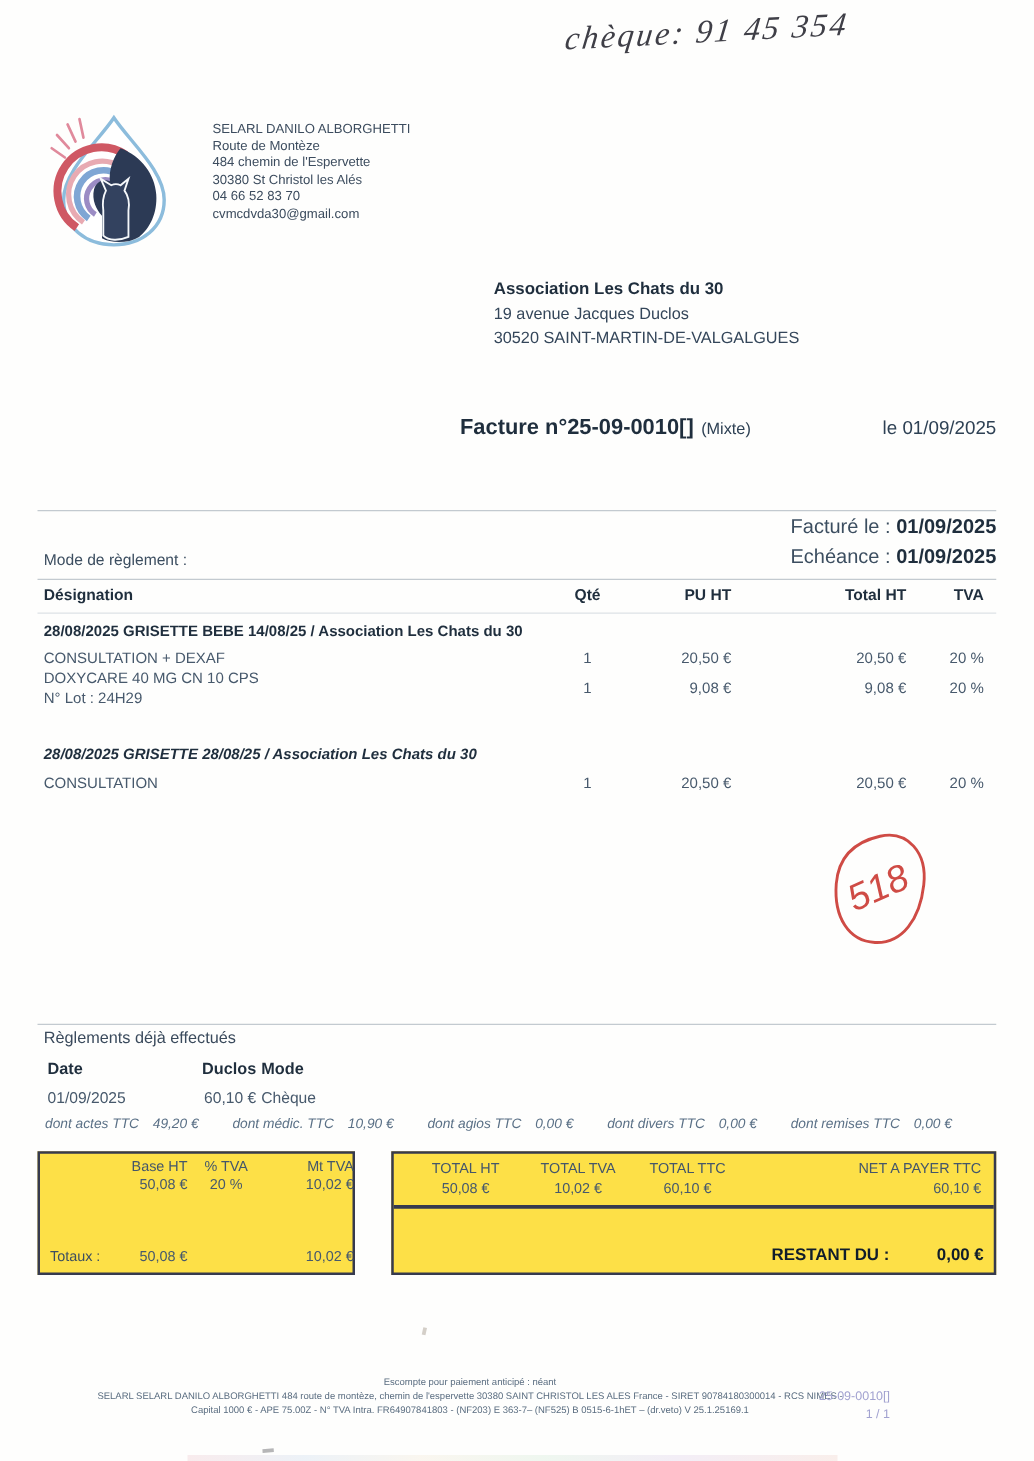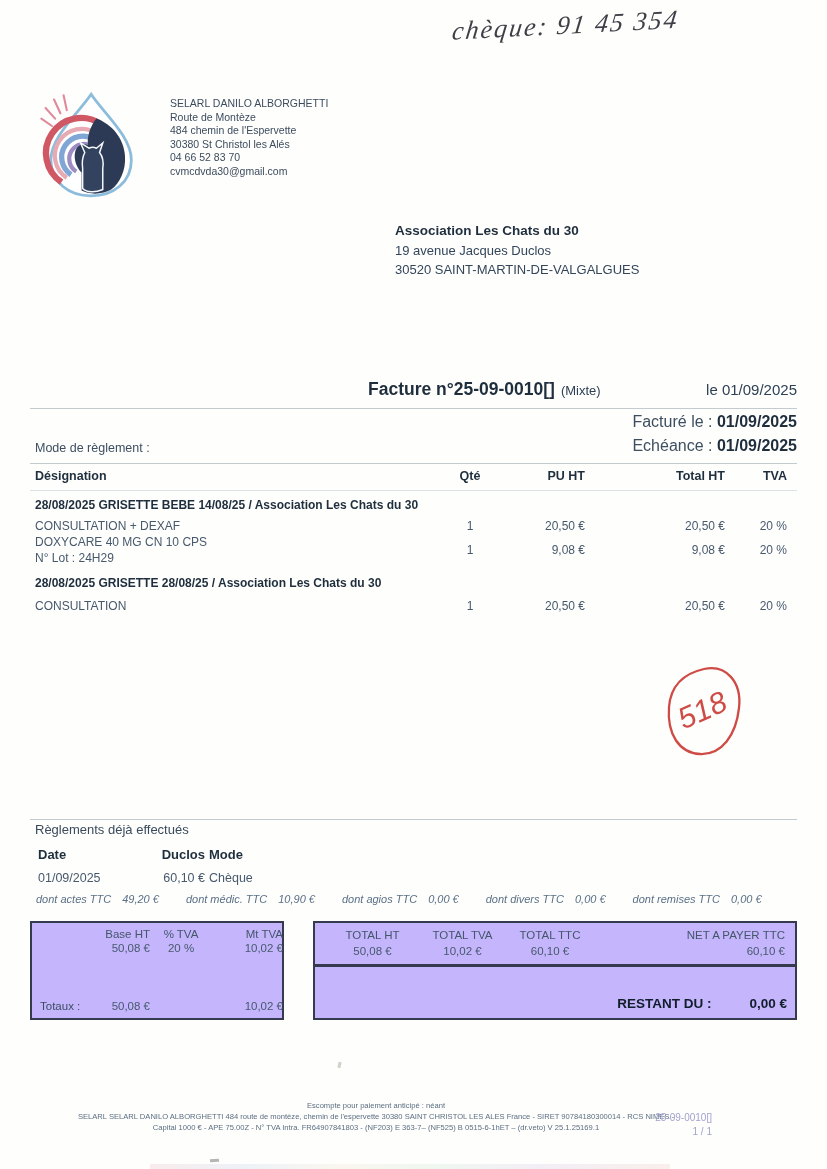--- a/index.html
+++ b/index.html
@@ -16,51 +16,51 @@
     font-size:26px;color:#3f3f47;letter-spacing:2px;
     transform:rotate(-3deg) skewX(-10deg);
   }
   
   .logo{left:36px;top:90px;width:106px;height:108px;}
   .clinic{left:170px;top:97px;font-size:10.5px;line-height:13.6px;color:#3c4c5e;}
   
   .recipient{left:395px;top:221px;font-size:13px;line-height:19.5px;color:#34465a;}
   .recipient .name{font-weight:bold;font-size:13.5px;color:#1f2e3d;}
   
-  .titlerow{left:368px;top:331px;width:429px;display:flex;align-items:baseline;margin-top:48px;}
+  .titlerow{left:368px;top:331px;width:429px;display:flex;align-items:baseline;}
   .f-title{font-weight:bold;font-size:17.5px;color:#1f2e3d;}
   .f-type{font-size:13px;margin-left:6px;color:#2e4154;}
   .f-date{margin-left:auto;font-size:15px;color:#2e4154;}
   .hline{height:0;border-top:1px solid #c3cad0;}
   .hline.faint{border-top:1px solid #dde2e6;}
   .rightmeta{width:300px;text-align:right;font-size:16px;color:#3c4e60;}
   .rightmeta b{color:#1f2e3d;}
   .modereg{left:35px;top:441px;font-size:12.5px;color:#3c4e60;}
   
   .igrid{display:grid;grid-template-columns:400px 70px 80px 140px 62px;}
   .ithead{left:35px;top:469px;width:752px;font-weight:bold;font-size:12.5px;color:#1f2e3d;}
   .c-c{text-align:center;} .c-r{text-align:right;}
   .items{left:35px;top:496px;width:752px;font-size:12px;}
   .ghead{font-weight:bold;color:#1f2e3d;line-height:18px;width:400px;}
   .irow{align-items:center;color:#47596c;line-height:16px;}
   .irow .des{padding-right:8px;}
-  .mt4{margin-top:4px;} .mt6{margin-top:6px;} .mt12{margin-top:8px;}
+  .mt4{margin-top:4px;} .mt6{margin-top:6px;} .mt12{margin-top:28px;font-style:italic;}
   
   .redmark{left:658px;top:662px;width:92px;height:102px;}
   
   .pay-title{left:35px;top:822px;font-size:13px;color:#3a4a5c;}
   .pgrid{display:grid;grid-template-columns:90px 77px 140px;}
   .pghead{left:38px;top:847px;width:340px;font-weight:bold;font-size:13px;color:#1f2e3d;}
   .pgrow{left:38px;top:871px;width:340px;font-size:12.5px;color:#47596c;}
   .pad18{padding-left:4px;}
   .dontrow{left:36px;top:893px;width:720px;display:flex;gap:27px;
     font-style:italic;font-size:11px;color:#5a7086;}
   .dpair{display:flex;gap:11px;white-space:nowrap;}
   
-  .box{border:2px solid #363a4e;box-sizing:border-box;background:#c4b5fd;}
+  .box{border:2px solid #363a4e;box-sizing:border-box;background:#fde047;}
   .vatbox{left:30px;top:921px;width:254px;height:99px;display:flex;flex-direction:column;
     justify-content:space-between;padding:5px 8px 6px 8px;}
   .vgrid{display:grid;grid-template-columns:44px 66px 62px 71px;font-size:11.5px;}
   .vhead{color:#44566a;} .vval{color:#47596c;margin-top:2px;}
   .totbox{left:313px;top:921px;width:484px;height:99px;display:flex;flex-direction:column;}
   .tgrid{display:grid;grid-template-columns:95px 85px 90px 1fr;font-size:11.5px;padding:0 10px;}
   .tsep{border-top:3px solid #363a4e;margin-top:7px;}
   .restant{margin-top:auto;display:flex;justify-content:flex-end;align-items:baseline;
     gap:38px;padding:0 8px 7px 12px;font-weight:bold;font-size:13.5px;color:#101d2b;}
   

